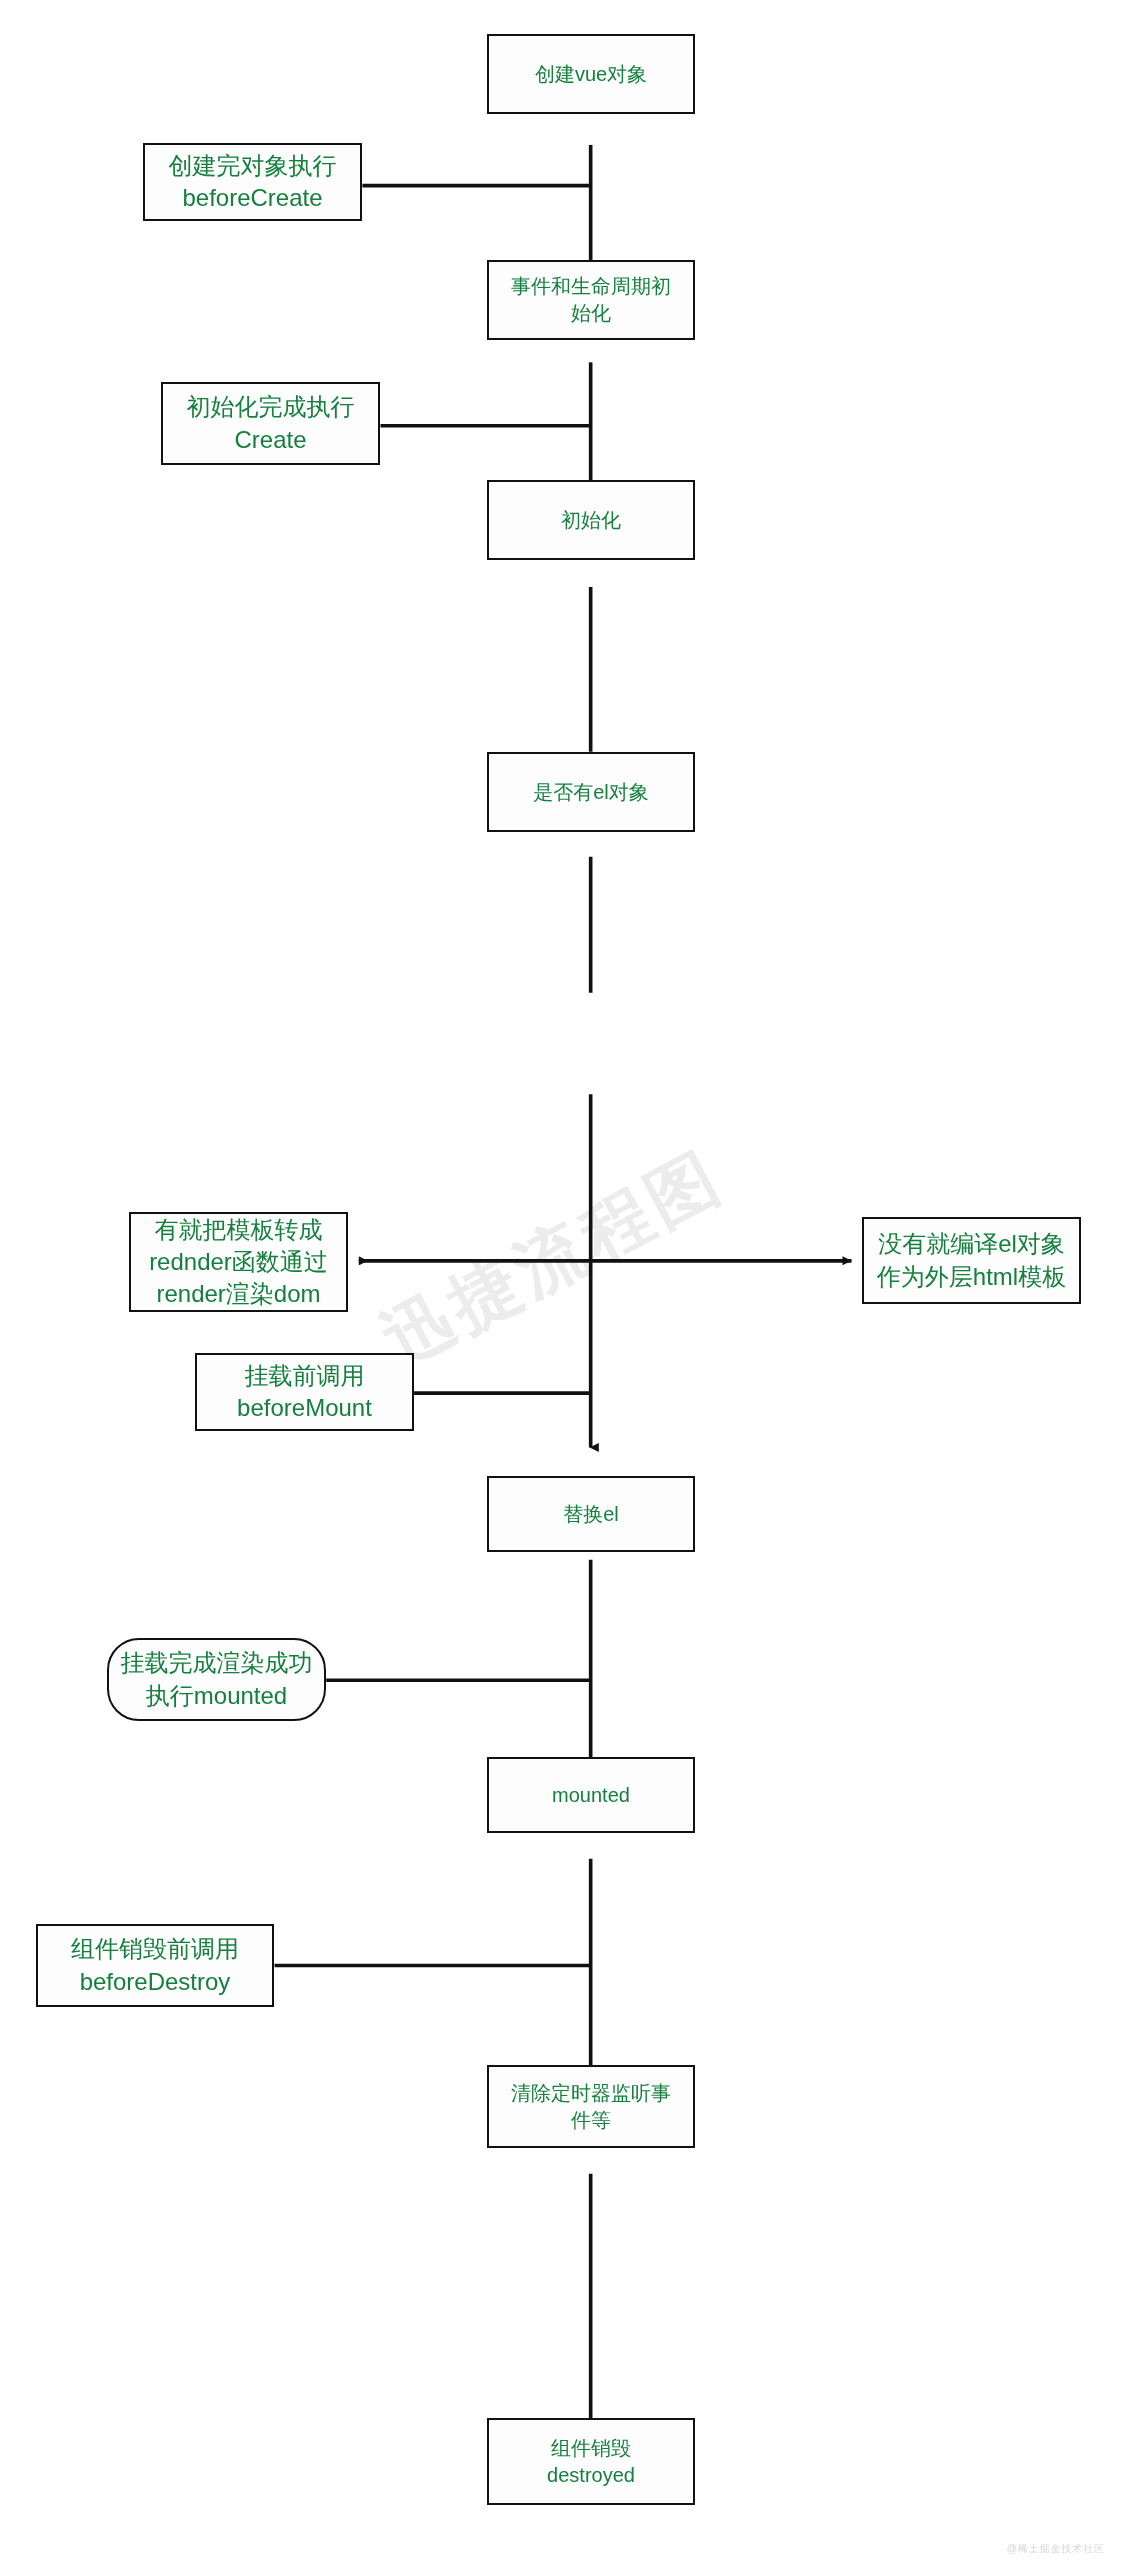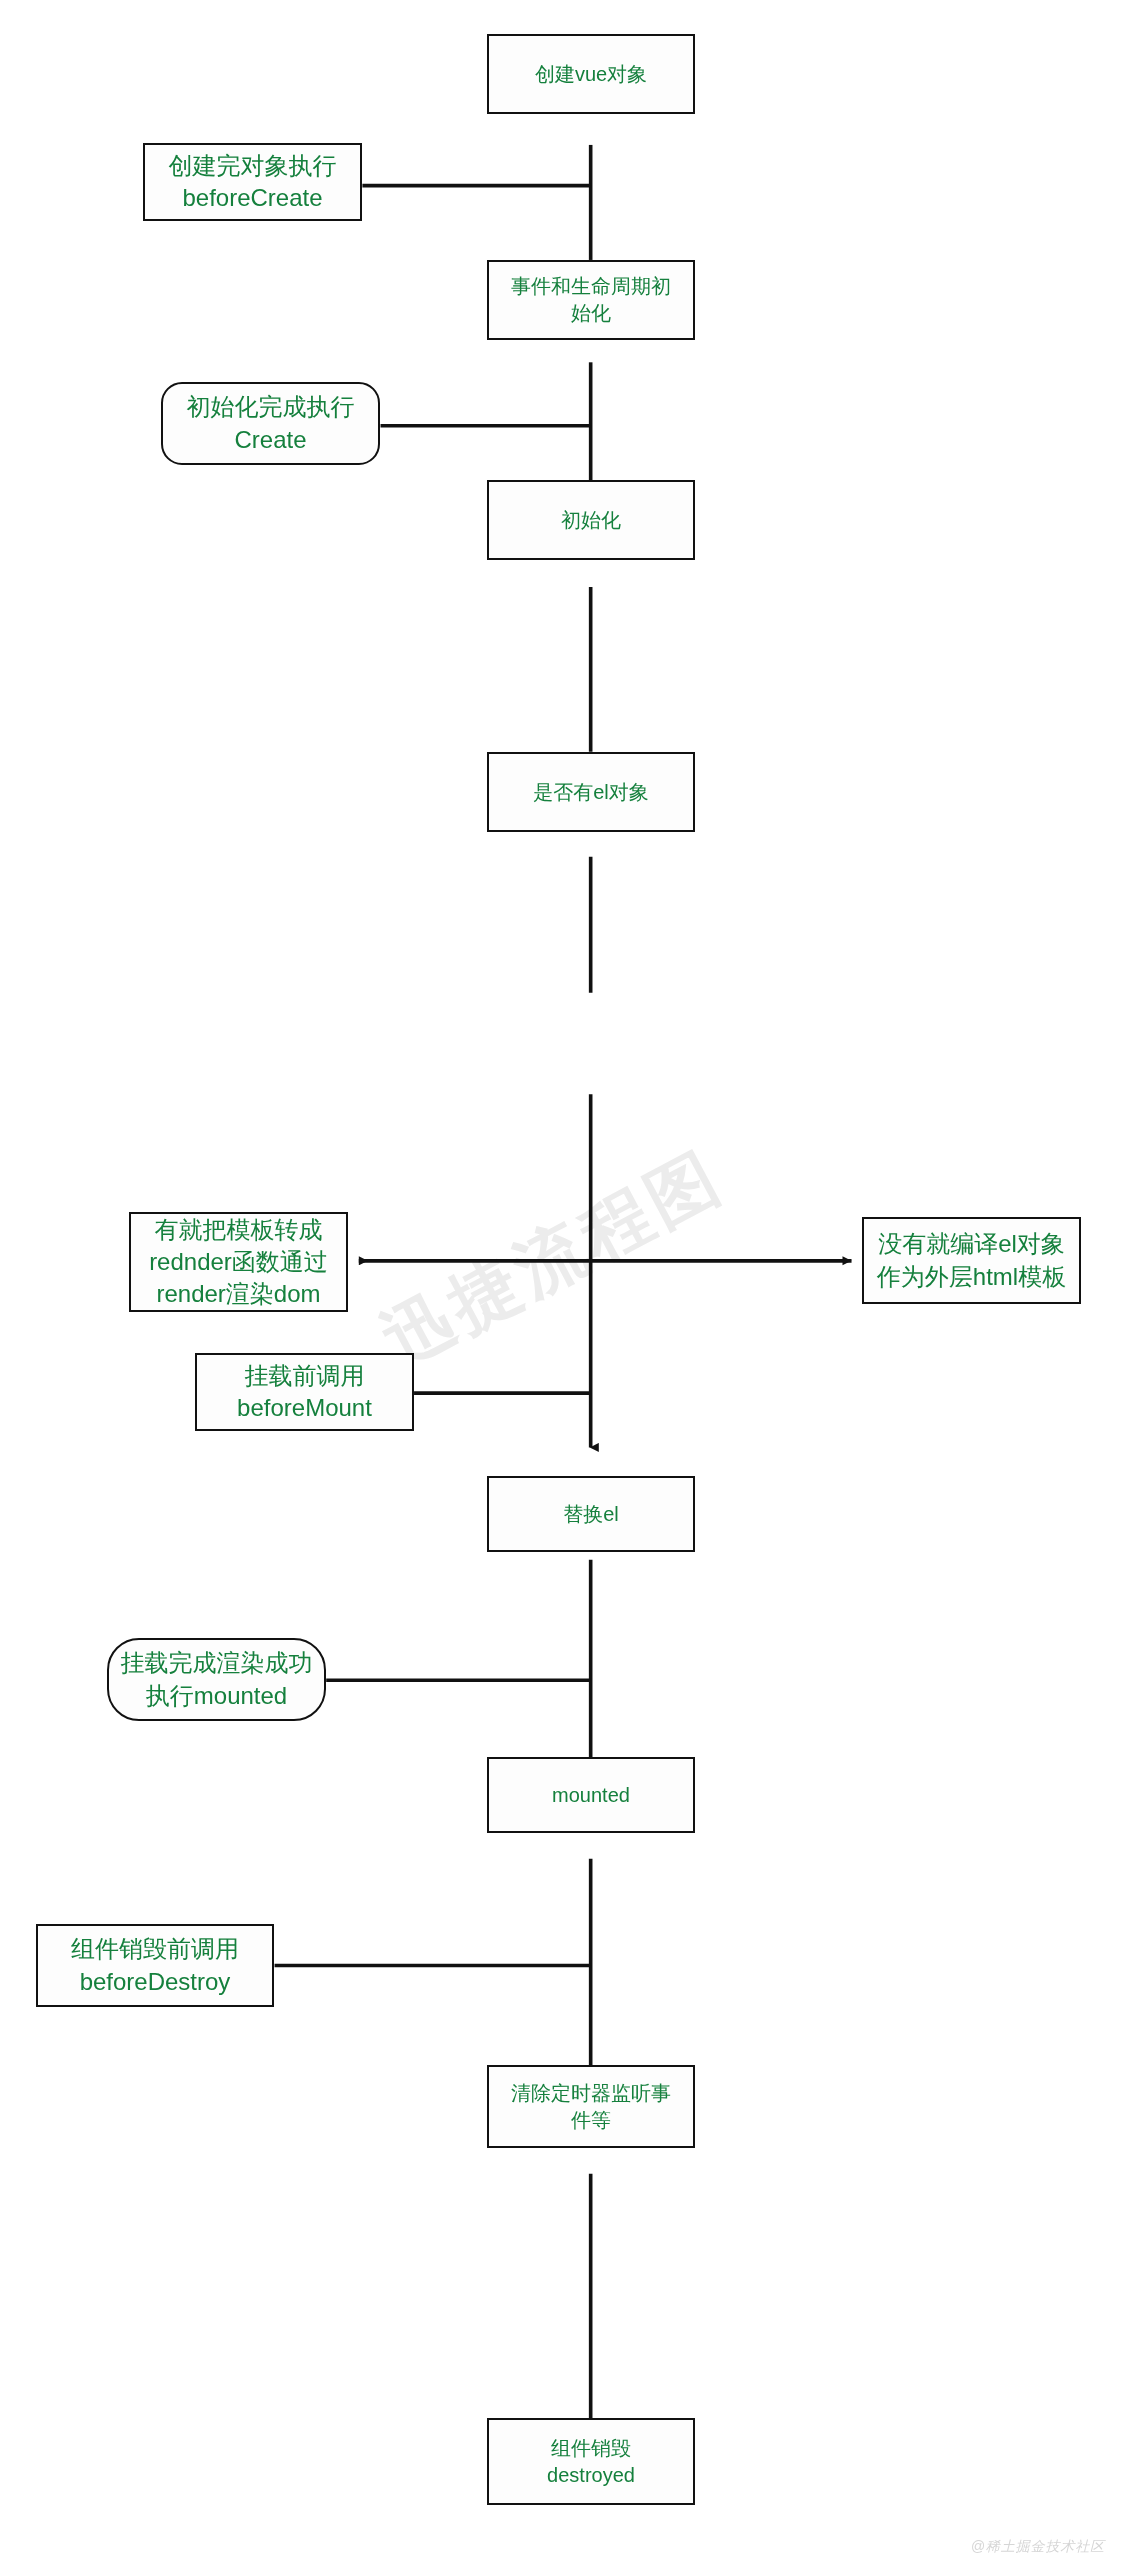--- a/index.html
+++ b/index.html
@@ -36,25 +36,24 @@
     pointer-events: none;
     line-height: 272px;
     text-align: center;
     z-index: 0;
   }
   .wm-corner {
     position: absolute;
     right: 22px;
     bottom: 20px;
     color: #d6d6d6;
-    font-size: 14px;
+    font-size: 10px;
     letter-spacing: 0.9px;
     user-select: none;
     z-index: 0;
-    font-style: italic;
   }
 
   
   #wires {
     position: absolute;
     left: 0;
     top: 0;
     width: 1127px;
     height: 2576px;
     z-index: 1;
@@ -143,21 +142,21 @@
 
   <div class="node main" style="left:487px; top:2065px; width:208px; height:83px;">清除定时器监听事
 件等</div>
 
   <div class="node main" style="left:487px; top:2418px; width:208px; height:87px;">组件销毁
 destroyed</div>
 
   <div class="node note" style="left:143px; top:143px; width:219px; height:78px;">创建完对象执行
 beforeCreate</div>
 
-  <div class="node note" style="left:161px; top:382px; width:219px; height:83px;border-radius:21px;">初始化完成执行
+  <div class="node note" style="left:161px; top:382px; width:219px; height:83px;">初始化完成执行
 Create</div>
 
   <div class="node note" style="left:195px; top:1353px; width:219px; height:78px;">挂载前调用
 beforeMount</div>
 
   <div class="node note" style="left:107px; top:1638px; width:219px; height:83px;border-radius:32px;">挂载完成渲染成功
 执行mounted</div>
 
   <div class="node note" style="left:36px; top:1924px; width:238px; height:83px;">组件销毁前调用
 beforeDestroy</div>

